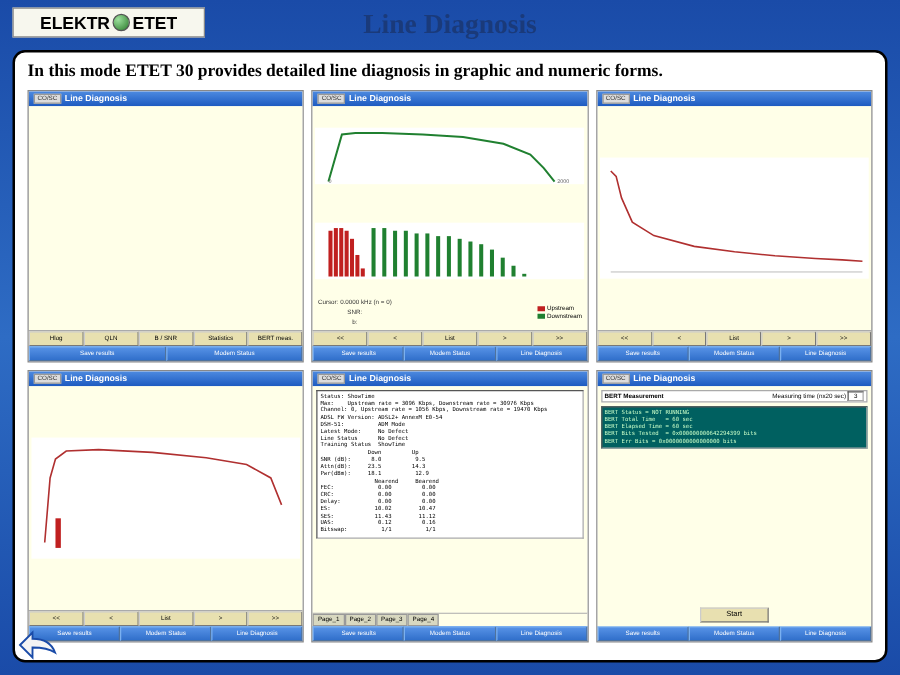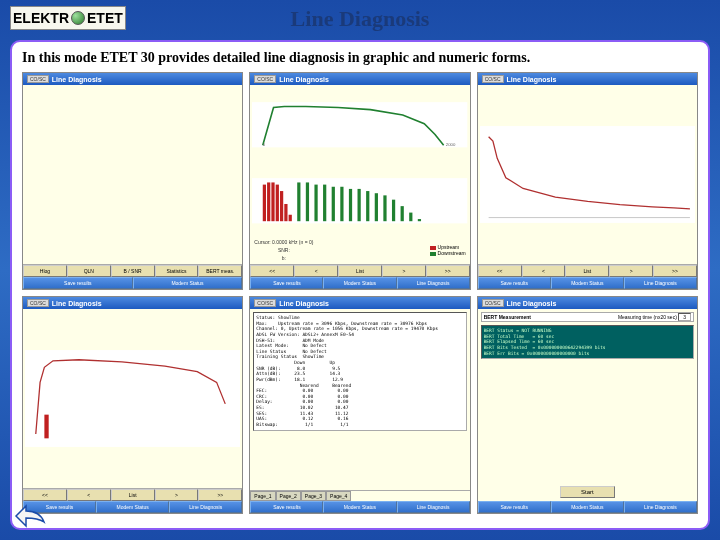--- a/index.html
+++ b/index.html
@@ -9,21 +9,21 @@
     font-family: Arial, sans-serif;
     background: linear-gradient(to bottom, #1a4ba8 0%, #2e6cc4 50%, #1a4ba8 100%);
     overflow: hidden;
     position: relative;
   }
   .logo-badge {
     position: absolute;
     top: 6px; left: 10px;
     background: #f7f7ee;
     border: 1px solid #888;
-    padding: 3px 2px;
+    padding: 3px 21px;
     font-weight: bold;
     font-size: 14px;
     display: flex;
     align-items: center;
     gap: 2px;
     z-index: 10;
   }
   .logo-badge .globe {
     display: inline-block;
     width: 14px; height: 14px;
@@ -38,21 +38,21 @@
     font-weight: bold;
     font-size: 22px;
     color: #1a3a7a;
     z-index: 10;
   }
   .main-panel {
     position: absolute;
     top: 40px; left: 10px; right: 10px; bottom: 10px;
     background: #fff;
     border-radius: 10px;
-    border: 2px solid #8b5cf6;
+    border: 2px solid #000000;
     padding: 8px 10px;
     overflow: hidden;
   }
   .intro {
     font-family: "Times New Roman", serif;
     font-size: 14px;
     font-weight: bold;
     margin-bottom: 6px;
   }
   .grid {

